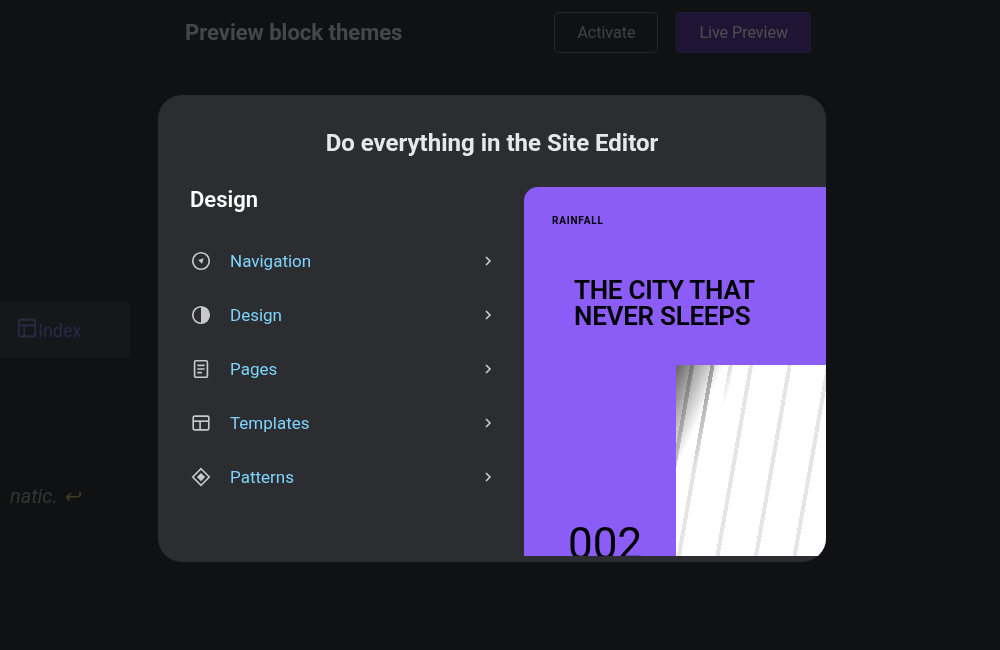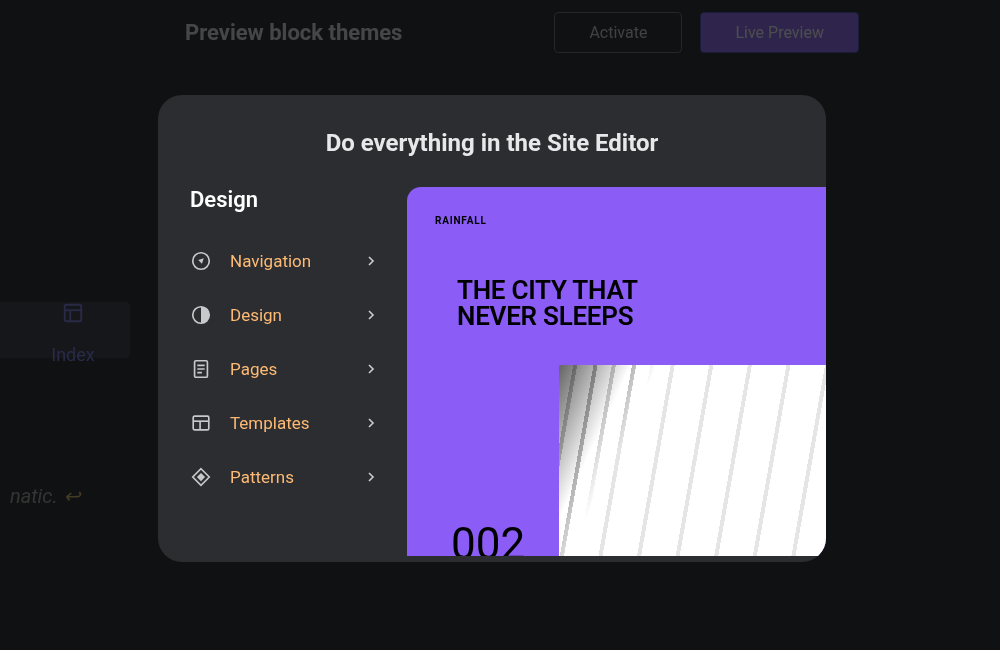--- a/index.html
+++ b/index.html
@@ -31,42 +31,41 @@
   .bg-title {
     color: #e4e4e4;
     font-size: 22px;
     font-weight: 700;
   }
   .bg-btn {
     border: 1px solid #666;
     border-radius: 4px;
     color: #cfcfd3;
     font-size: 16px;
-    padding: 10px 34px;
+    padding: 10px 22px;
     background: transparent;
   }
   .bg-btn.primary {
-    background: #8b5cf6;
+    background: #4c1d95;
     border-color: #3b3fb8;
     color: #fff;
   }
 
   .bg-sidebar-item {
     position: absolute;
     top: 302px;
     left: 0;
     width: 130px;
     height: 56px;
     background: #2a2b32;
     border-radius: 0 4px 4px 0;
     display: flex;
     align-items: center;
     padding-left: 16px;
-    gap: 16px;
-    flex-direction: column;
+    gap: 0;
   }
   .bg-sidebar-item svg { color: #7474e0; }
   .bg-sidebar-label { color: #7474e0; font-size: 18px; }
 
   .bg-tail {
     position: absolute;
     top: 484px;
     left: 0;
     color: #a0a090;
     font-style: italic;
@@ -96,36 +95,36 @@
     font-weight: 700;
     padding: 34px 0 30px;
   }
   .modal-body {
     display: flex;
     height: calc(100% - 98px);
   }
 
   
   .panel {
-    width: 249px;
+    width: 366px;
     padding: 0 28px 0 32px;
   }
   .panel-heading {
     font-size: 22px;
     font-weight: 600;
     margin-bottom: 22px;
     color: #ffffff;
   }
   .menu { list-style: none; }
   .menu-item {
     display: flex;
     align-items: center;
     height: 54px;
     cursor: pointer;
-    color: #fdba74;
+    color: #7dd3fc;
   }
   .menu-icon {
     width: 22px;
     height: 22px;
     display: flex;
     align-items: center;
     justify-content: center;
     color: #c9c9cc;
     margin-right: 18px;
   }

